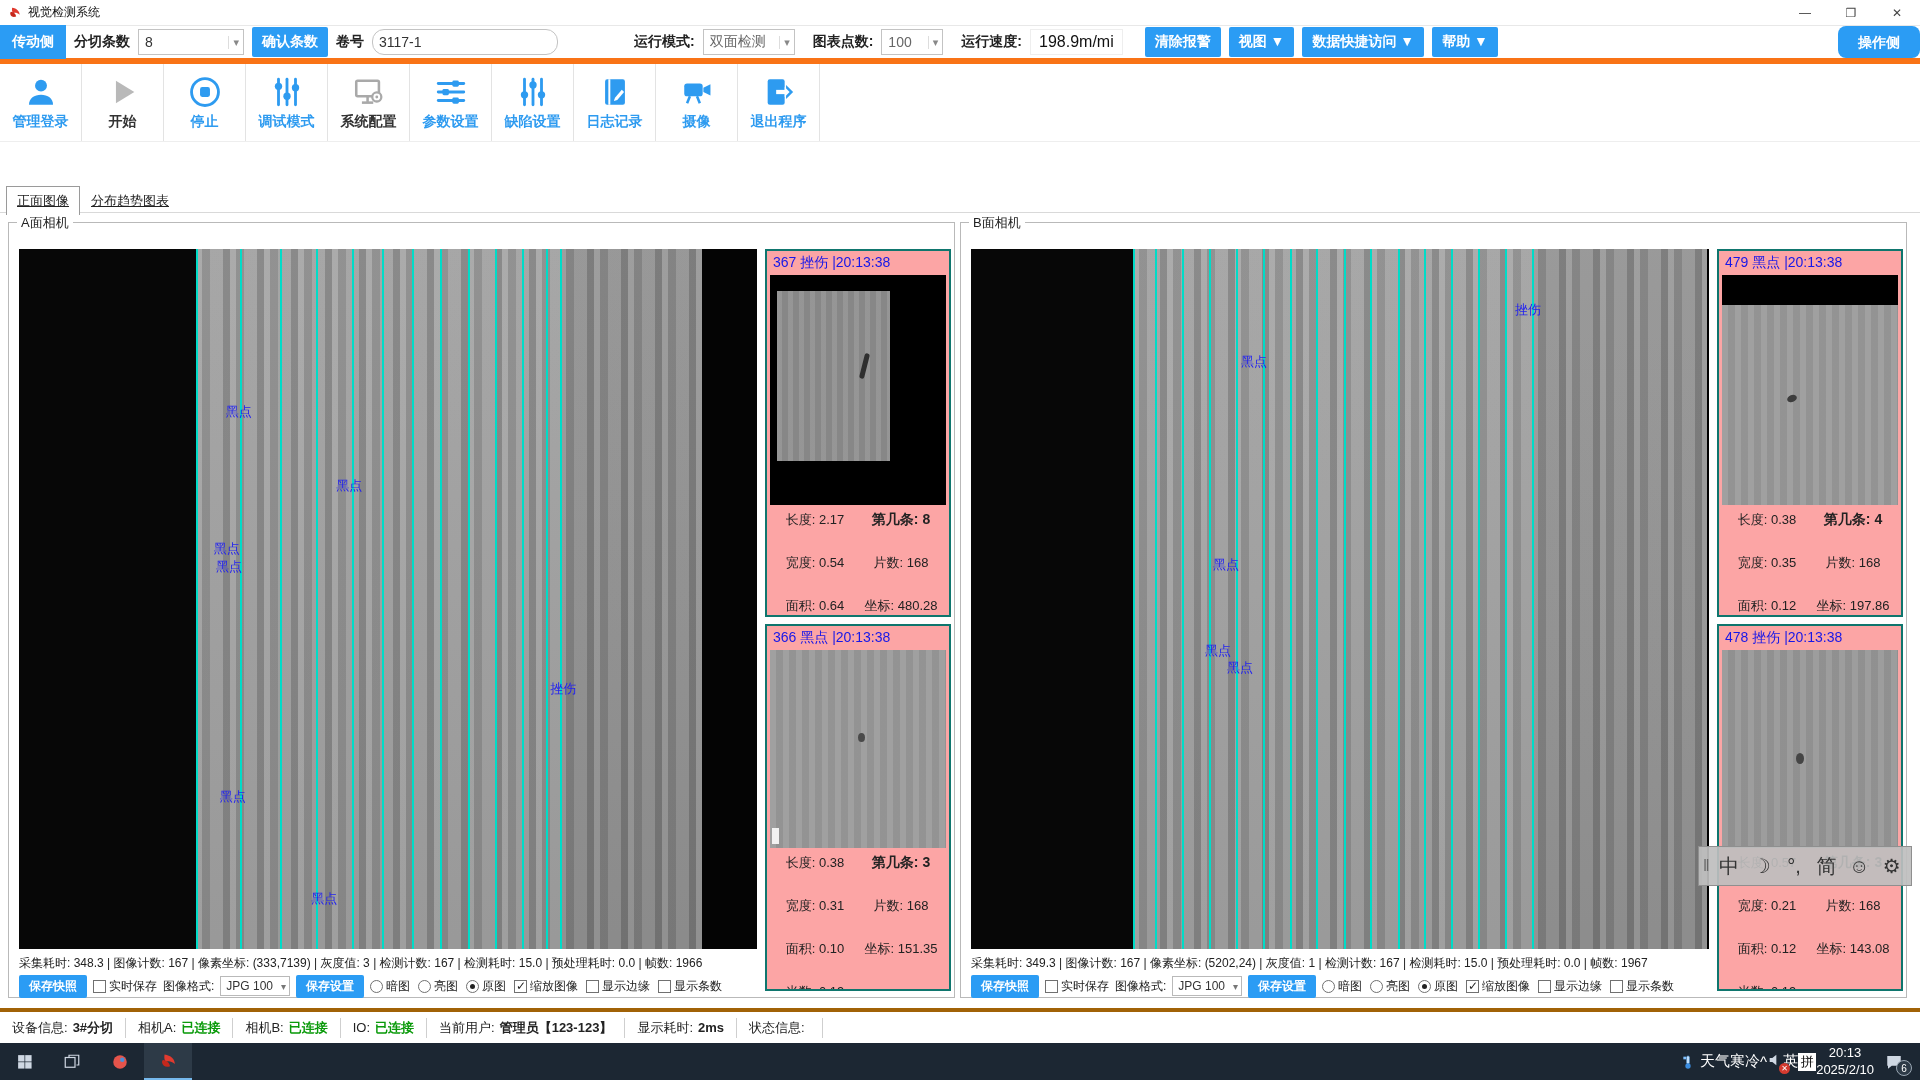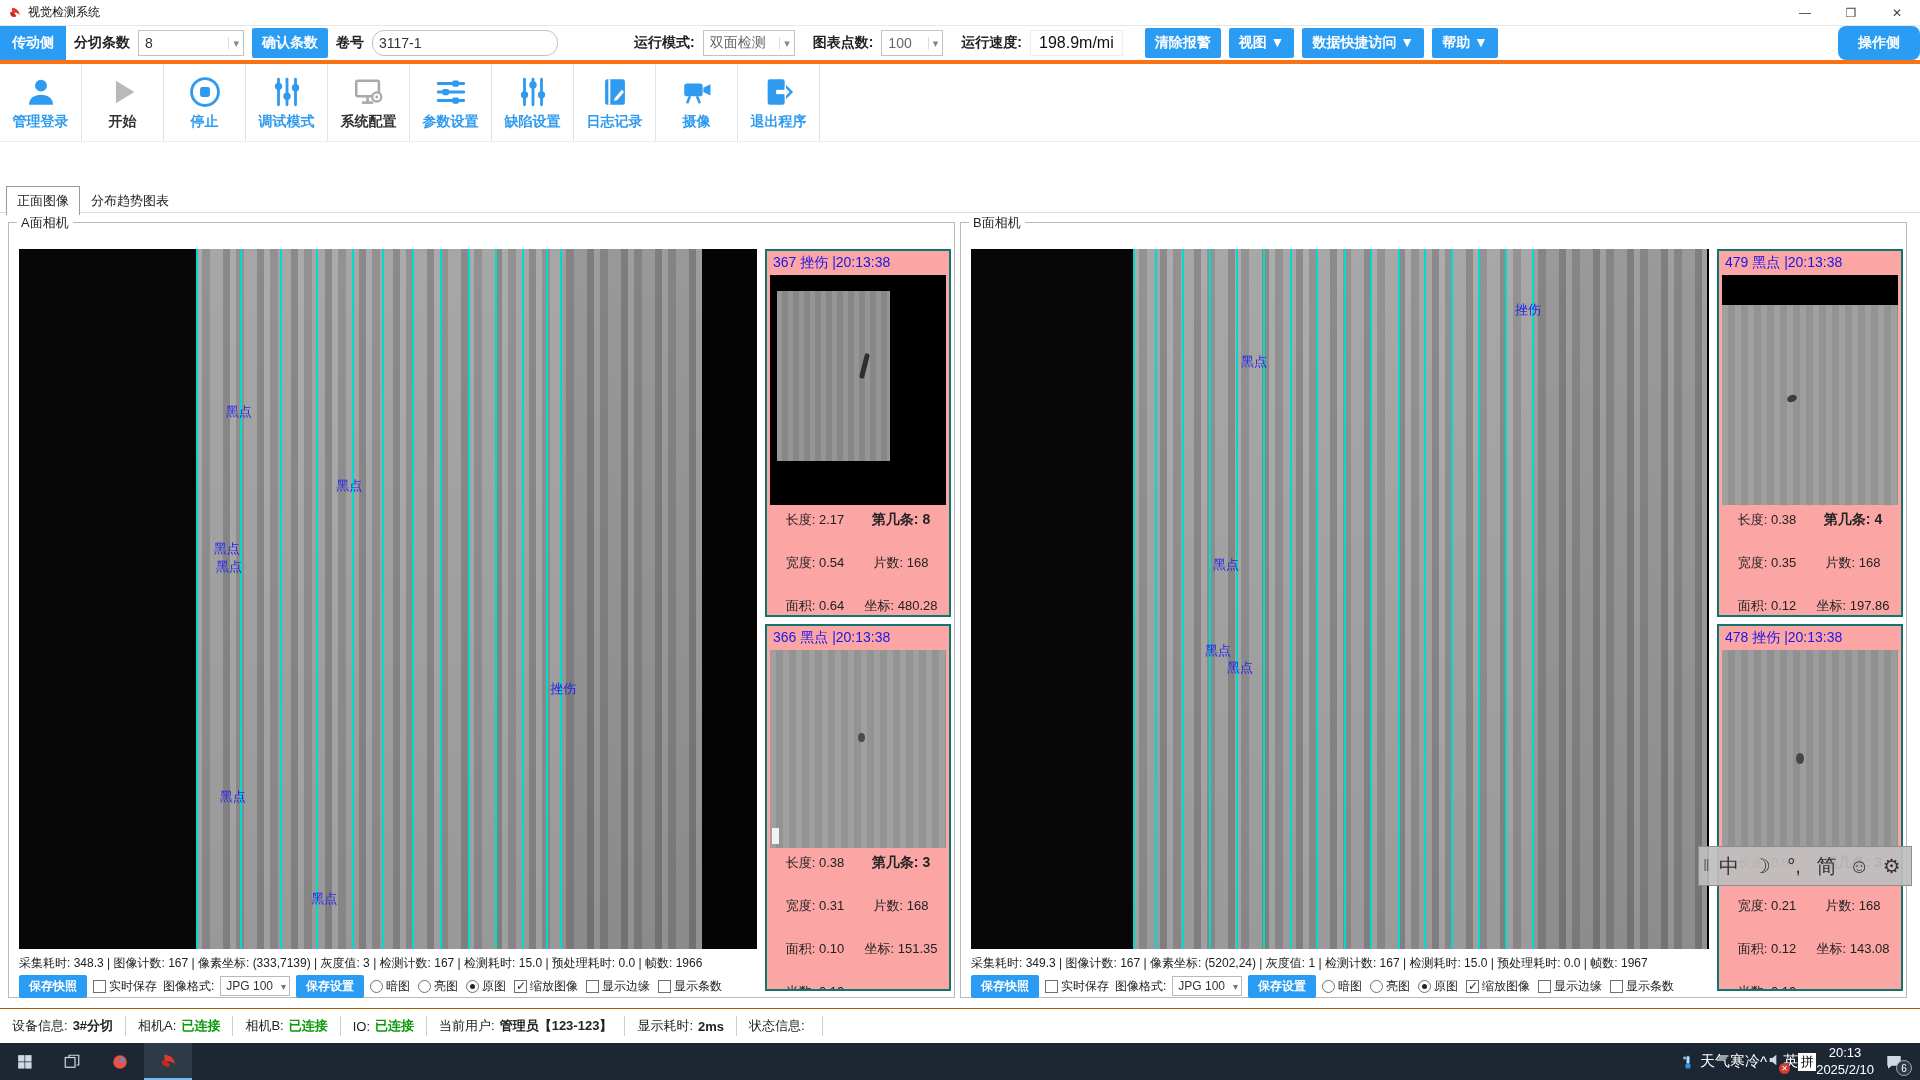--- a/index.html
+++ b/index.html
@@ -7,21 +7,21 @@
   body { font-family:"Liberation Sans","DejaVu Sans",sans-serif; font-size:13px; color:#222; }
   #app { position:relative; width:1920px; height:1080px; background:#fff; overflow:hidden; }
 
   
   .titlebar { position:absolute; left:0; top:0; width:100%; height:26px; background:#fff; border-bottom:1px solid #e8e8e8; display:flex; align-items:center; padding-left:8px; }
   .titlebar .app-title { font-size:12px; color:#111; margin-left:6px; }
   .win-btns { position:absolute; right:0; top:0; height:26px; display:flex; }
   .win-btn { width:46px; height:26px; display:flex; align-items:center; justify-content:center; font-size:12px; color:#444; }
 
   
-  .cmdbar { position:absolute; left:0; top:26px; width:100%; height:38px; background:#fff; border-bottom:4px solid #f97316; display:flex; align-items:center; gap:8px; }
+  .cmdbar { position:absolute; left:0; top:26px; width:100%; height:38px; background:#fff; border-bottom:6px solid #f97316; display:flex; align-items:center; gap:8px; }
   .btn-blue { background:#2b9cf4; color:#fff; border:none; font-weight:700; font-size:14px; padding:6px 10px; border-radius:2px; cursor:pointer; font-family:inherit; }
   .cmd-label { font-weight:700; font-size:14px; color:#222; }
   .combo { display:inline-flex; align-items:center; justify-content:space-between; border:1px solid #c3c3c3; background:#fff; height:26px; padding:0 4px 0 6px; color:#666; font-size:14px; }
   .combo::after { content:'▾'; color:#888; font-size:11px; margin-left:6px; border-left:1px solid #ddd; padding-left:4px; }
   .text-input { border:1px solid #c3c3c3; height:26px; padding:0 6px; font-size:14px; color:#333; background:#fff; display:inline-flex; align-items:center; }
   .speed-box { background:#fff; border:1px solid #eee; height:26px; padding:0 8px; font-size:16px; color:#111; display:inline-flex; align-items:center; }
   .side-left { margin-left:0; border-radius:0; padding:8px 12px; }
   .side-right { position:absolute; right:0; top:0; height:100%; border-radius:8px; padding:8px 20px; }
 
   
@@ -31,21 +31,21 @@
   .tool-item.dis .tlabel { color:#333; }
   .tool-item svg { width:34px; height:34px; }
 
   
   .maintabs { position:absolute; left:0; top:142px; width:100%; height:34px; background:#fff; border-bottom:1px solid #d5d5d5; display:flex; align-items:flex-end; padding-left:4px; }
   .mtab { padding:6px 12px; font-size:14px; color:#222; border:1px solid transparent; border-bottom:none; cursor:pointer; }
   .mtab.active { border-color:#9a9a9a; background:#fff; position:relative; top:1px; border-bottom:1px solid #fff; }
 
   
   .subtabs { position:absolute; left:6px; top:186px; display:flex; align-items:flex-end; }
-  .stab { padding:5px 10px; font-size:13px; color:#222; border:1px solid transparent; border-bottom:none; cursor:pointer; }
+  .stab { padding:5px 10px; font-size:13px; color:#222; border:1px solid transparent; border-bottom:none; cursor:pointer;text-decoration:underline; }
   .stab.active { border-color:#9a9a9a; background:#fff; }
   .subtab-line { position:absolute; left:0; top:212px; width:100%; border-bottom:1px solid #d9d9d9; }
 
   
   .panel { position:absolute; top:222px; height:776px; width:947px; border:1px solid #b9b9b9; background:#fff; }
   .panel:nth-of-type(1) { left:8px; }
   .panel:nth-of-type(2) { left:960px; }
   .panel-title { position:absolute; top:-9px; left:8px; background:#fff; padding:0 4px; font-size:13px; color:#222; }
 
   .cam-image { position:absolute; left:10px; top:26px; width:738px; height:700px; background:#000; overflow:hidden; }
@@ -83,21 +83,21 @@
   .mini-btn { background:#2b9cf4; color:#fff; border:none; font-size:12px; font-weight:700; padding:3px 10px; border-radius:2px; cursor:pointer; font-family:inherit; }
   .mini-combo { border:1px solid #b9b9b9; background:#fff; height:20px; display:inline-flex; align-items:center; padding:0 3px 0 5px; color:#333; }
   .mini-combo::after { content:'▾'; color:#777; font-size:10px; margin-left:8px; }
   .opt { display:inline-flex; align-items:center; gap:3px; cursor:pointer; }
   .box { width:13px; height:13px; border:1px solid #707070; background:#fff; position:relative; display:inline-block; }
   .box.radio { border-radius:50%; }
   .box.radio.on::after { content:''; position:absolute; left:3px; top:3px; width:5px; height:5px; border-radius:50%; background:#222; }
   .box:not(.radio).on::after { content:'✓'; position:absolute; left:1px; top:-2px; font-size:12px; color:#222; }
 
   
-  .statusbar { position:absolute; left:0; top:1008px; width:100%; height:35px; background:#fff; border-top:1px solid #a16207; display:flex; align-items:center; font-size:13px; }
+  .statusbar { position:absolute; left:0; top:1008px; width:100%; height:35px; background:#fff; border-top:4px solid #a16207; display:flex; align-items:center; font-size:13px; }
   .seg { padding:0 12px; border-right:1px solid #cfcfcf; height:20px; display:flex; align-items:center; gap:5px; white-space:nowrap; }
   .seg .s-label { color:#222; }
   .seg .s-value { color:#222; font-weight:700; }
   .seg .s-value.green { color:#0a9a0a; }
 
   
   .ime-bar { position:absolute; left:1698px; top:846px; width:214px; height:40px; background:rgba(190,190,190,.92); border:1px solid #8f8f8f; display:flex; align-items:center; gap:2px; z-index:50; padding:0 4px; }
   .ime-handle { color:#666; font-size:16px; margin-right:2px; }
   .ime-item { flex:1; text-align:center; font-size:20px; color:#333; cursor:pointer; }
 

